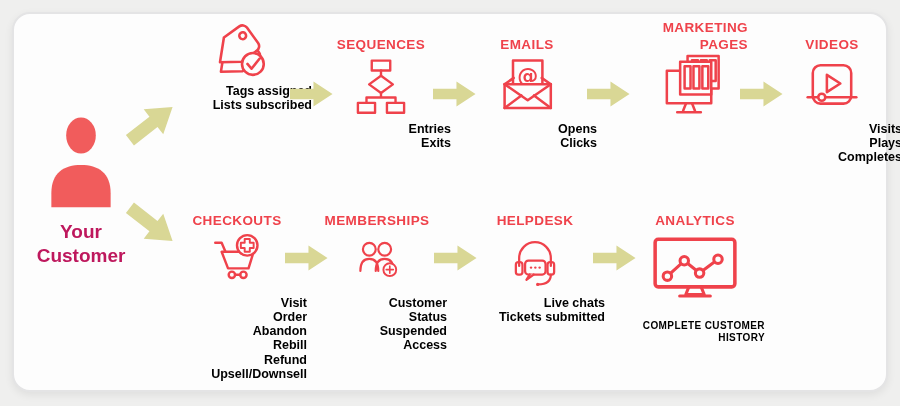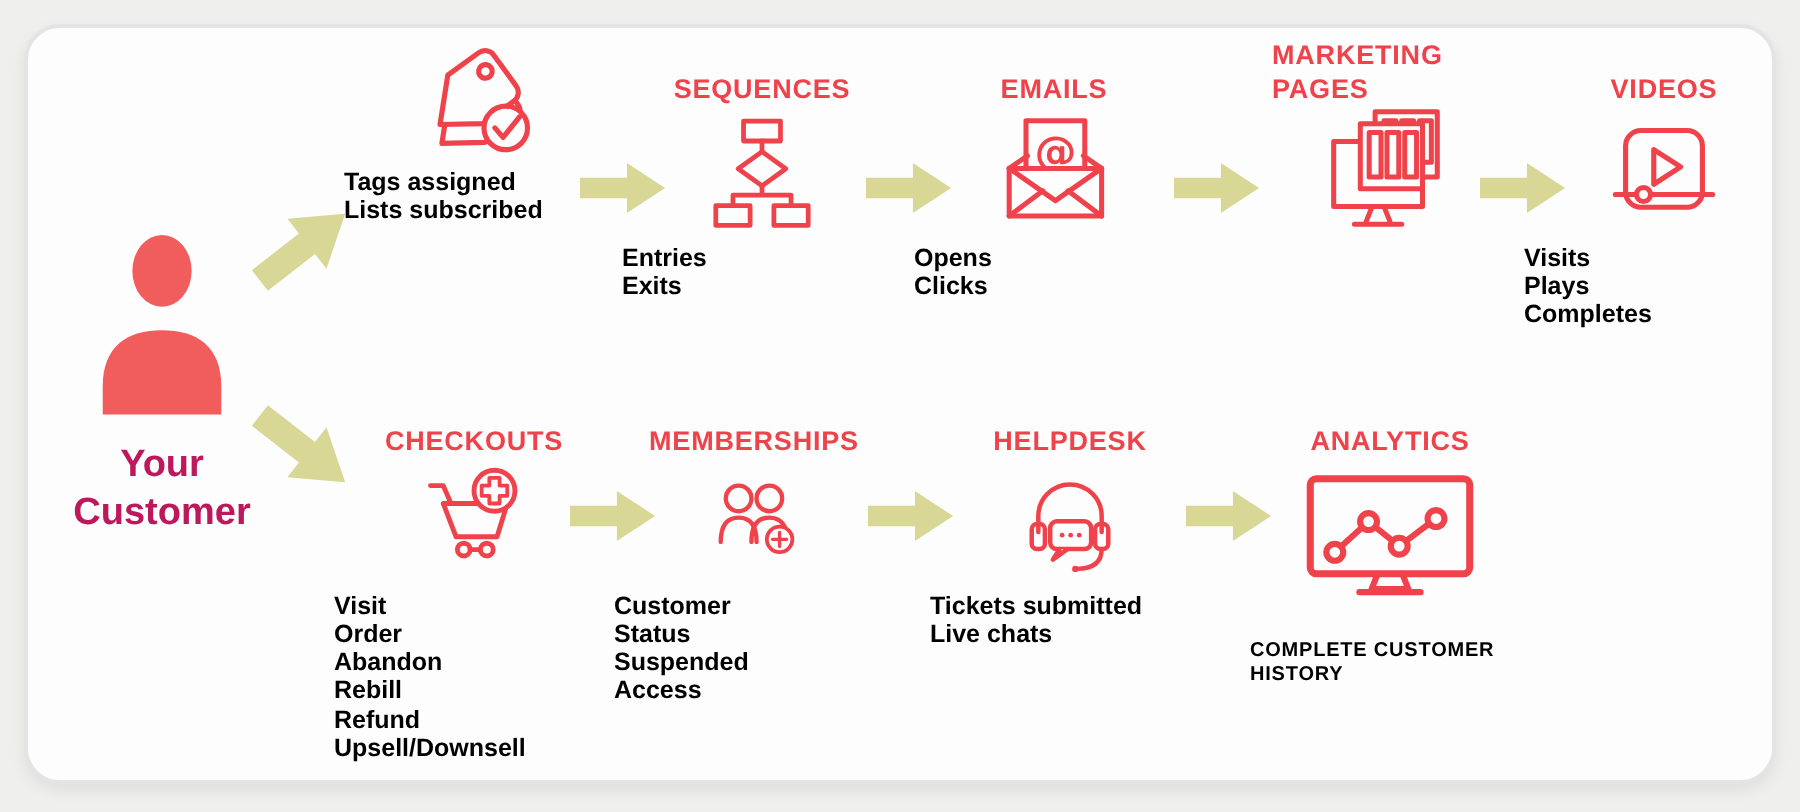--- a/index.html
+++ b/index.html
@@ -1,19 +1,19 @@
 <!DOCTYPE html>
 <html><head>
 <meta charset="utf-8">
 <style>
   html,body{margin:0;padding:0;background:#efefee;font-family:"Liberation Sans",sans-serif;}
   .canvas{position:relative;width:900px;height:406px;background:#efefee;overflow:hidden;}
   .card{position:absolute;left:12px;top:12px;width:872px;height:376px;background:#fdfdfd;
         border:2px solid #e4e4e5;border-radius:18px;box-shadow:0 3px 8px rgba(0,0,0,.07);}
-  .stage{position:absolute;width:140px;text-align:left;}
+  .stage{position:absolute;width:140px;text-align:right;}
   .stage-title{height:38px;display:flex;align-items:flex-end;justify-content:center;
         font-size:13.5px;font-weight:700;letter-spacing:.4px;color:#ef424b;max-width:112px;
         margin:0 auto;line-height:1.25;}
   .stage.bottom .stage-title{height:26px;}
   .icon-box{height:66px;display:flex;align-items:center;justify-content:center;}
   .stage.bottom .icon-box{height:64px;}
   .stage.analytics .icon-box{height:80px;}
   .items{margin-top:2px;}
   .items .item{font-size:12.5px;font-weight:700;line-height:1.13;color:#000000;}
   .items.caption{margin-top:10px;}
@@ -216,22 +216,22 @@
         <path d="M74 69 C74 80 66 84 55 84"></path>
         <circle cx="54" cy="84" r="2.4" fill="#ef424b" stroke="none"></circle>
         <rect x="35" y="48" width="31" height="21" rx="5" fill="#fdfdfd"></rect>
         <path d="M42 69 L37 77 L48 69" fill="#fdfdfd"></path>
         <circle cx="44" cy="58.5" r="1.8" fill="#ef424b" stroke="none"></circle>
         <circle cx="50.5" cy="58.5" r="1.8" fill="#ef424b" stroke="none"></circle>
         <circle cx="57" cy="58.5" r="1.8" fill="#ef424b" stroke="none"></circle>
       </svg>
     </div>
     <div class="items">
+        <div class="item">Live chats</div>
         <div class="item">Tickets submitted</div>
-        <div class="item">Live chats</div>
       </div>
   </div>
 
   <div class="stage bottom analytics" style="left:625px;top:204px">
     <div class="stage-title">ANALYTICS</div>
     <div class="icon-box">
       <svg width="92" height="78" viewBox="0 0 120 100" fill="none" stroke="#ef424b" stroke-width="4.6" stroke-linejoin="round" stroke-linecap="round">
         <rect x="8" y="10" width="104" height="62" rx="4"></rect>
         <path d="M24 58 L46 38 L66 54 L90 36" stroke-width="4"></path>
         <circle cx="24" cy="58" r="5.5" fill="#fdfdfd" stroke-width="4"></circle>

